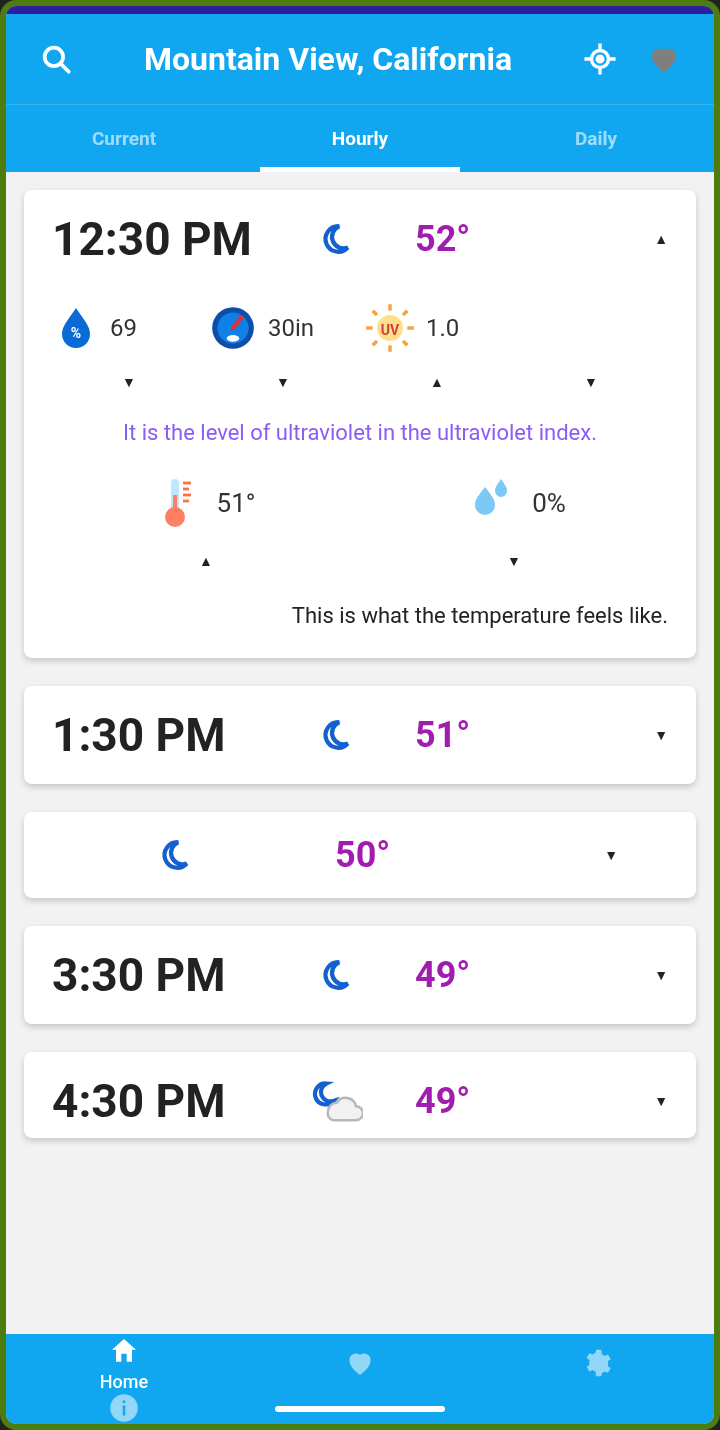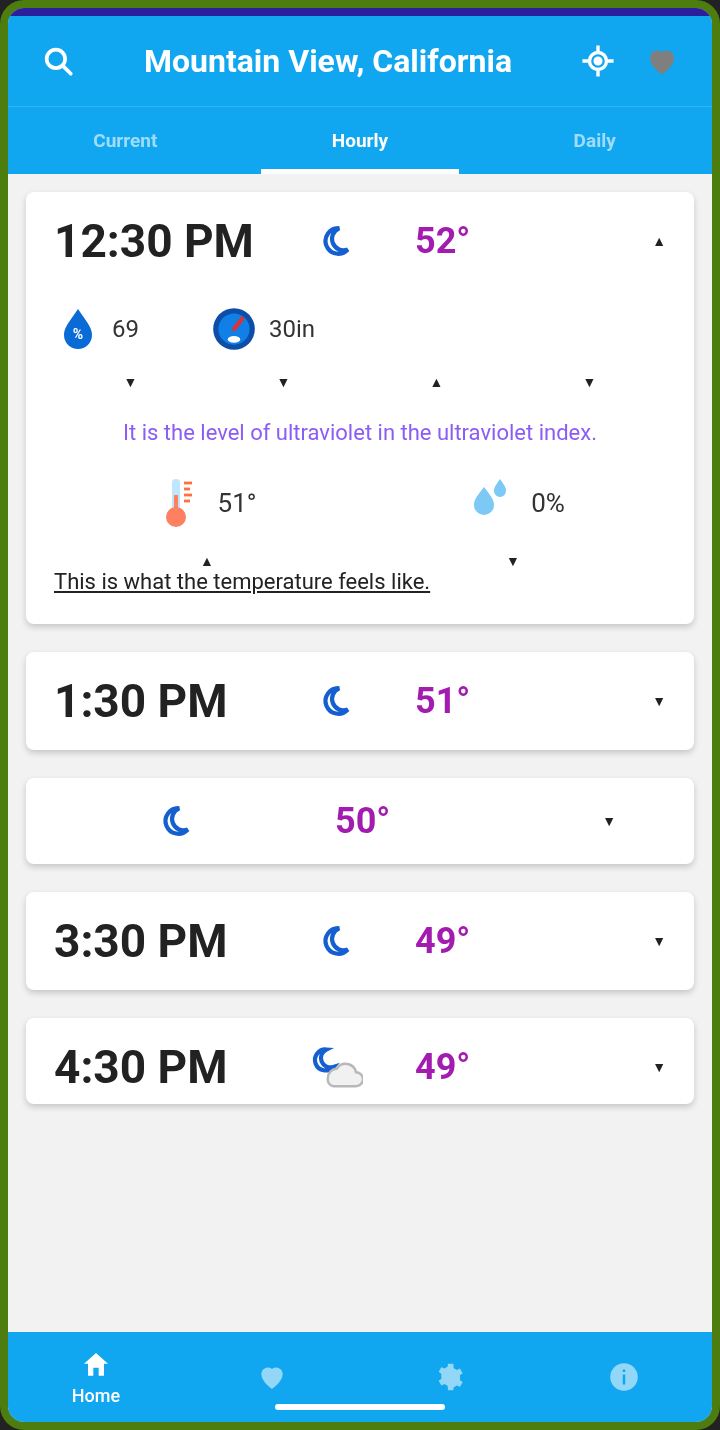--- a/index.html
+++ b/index.html
@@ -1,19 +1,19 @@
 <!DOCTYPE html>
 <html><head>
 <meta charset="utf-8">
 <style>
   * { box-sizing: border-box; margin: 0; padding: 0; }
   html, body { width: 720px; height: 1430px; font-family: Roboto, -apple-system, Helvetica, Arial, sans-serif; background: #222; }
   .device-frame {
     width: 720px; height: 1430px; background: #111; position: relative;
-    border: 8px solid #4d7c0f; border-radius: 24px; overflow: hidden;
+    border: 6px solid #4d7c0f; border-radius: 16px; overflow: hidden;
   }
   .status-strip { height: 8px; background: #2b1f9e; width: 100%; }
   .screen {
     position: absolute; top: 0; left: 0; right: 0; bottom: 0;
     display: flex; flex-direction: column; background: #f2f2f2;
   }
   
   .header { background: #11a7f0; color: #fff; }
   .header-row { display: flex; align-items: center; height: 90px; padding: 0 28px; gap: 20px; }
   .header-title { flex: 1; text-align: center; font-size: 32px; font-weight: 700; }
@@ -32,23 +32,23 @@
   .caret { font-size: 14px; color:#222; text-align:right; }
   .metrics { display:grid; grid-template-columns: repeat(4,1fr); margin-top:36px; gap:8px; }
   .metric { display:flex; align-items:center; gap:10px; font-size:24px; color:#333; justify-content:flex-start; }
   .carets-row { display:grid; grid-template-columns: repeat(4,1fr); margin-top:20px; }
   .carets-row span { text-align:center; font-size:14px; color:#222; }
   .info-text { text-align:center; font-size:22px; color:#8b5cf6; margin-top:30px; }
   .metrics2 { display:grid; grid-template-columns: repeat(2,1fr); margin-top:30px; gap:8px; }
   .metric2 { display:flex; align-items:center; gap:16px; font-size:26px; color:#333; justify-content:center; }
   .carets2 { display:grid; grid-template-columns: repeat(2,1fr); margin-top:22px; }
   .carets2 span { text-align:center; font-size:14px; color:#222; }
-  .info-text2 { text-align:left; font-size:22px; color:#222; margin-bottom:8px;text-decoration:underline; }
+  .info-text2 { text-align:right; font-size:22px; color:#222; margin-top:34px; margin-bottom:8px; }
   
-  .bottom-nav { height: 90px; background:#11a7f0; display:grid; grid-template-columns:repeat(4,1fr); }
+  .bottom-nav { height: 90px; background:#11a7f0; display:grid; grid-template-columns:repeat(3,1fr); }
   .bn-item { display:flex; flex-direction:column; align-items:center; justify-content:center; gap:4px; color:rgba(255,255,255,0.55); font-size:18px; font-weight:500; }
   .bn-item.active { color:#fff; }
   .home-indicator { position:absolute; bottom:12px; left:50%; transform:translateX(-50%); width:170px; height:6px; background:#fff; border-radius:4px; }
   svg { display:block; }
 </style>
 </head>
 <body>
 
 <div class="device-frame">
   <div class="screen">
@@ -109,20 +109,37 @@
             <span>69</span>
           </div>
           <div class="metric">
             <svg width="50" height="50" viewBox="0 0 24 24">
                 <circle cx="12" cy="12" r="10" fill="#0d4ea8"></circle>
                 <circle cx="12" cy="12" r="7.5" fill="#107fe6"></circle>
                 <path d="M12 12 L16 7" stroke="#e03030" stroke-width="2" stroke-linecap="round"></path>
                 <ellipse cx="12" cy="17" rx="3" ry="1.6" fill="#fff"></ellipse>
               </svg>
             <span>30in</span>
+          </div>
+          <div class="metric">
+            <svg width="52" height="52" viewBox="0 0 24 24">
+                <circle cx="12" cy="12" r="6" fill="#ffe08a"></circle>
+                <g stroke="#f7a33c" stroke-width="1.6">
+                  <line x1="12" y1="1" x2="12" y2="4"></line>
+                  <line x1="12" y1="20" x2="12" y2="23"></line>
+                  <line x1="1" y1="12" x2="4" y2="12"></line>
+                  <line x1="20" y1="12" x2="23" y2="12"></line>
+                  <line x1="4" y1="4" x2="6" y2="6"></line>
+                  <line x1="18" y1="18" x2="20" y2="20"></line>
+                  <line x1="4" y1="20" x2="6" y2="18"></line>
+                  <line x1="18" y1="6" x2="20" y2="4"></line>
+                </g>
+                <text x="12" y="15" font-size="6.5" fill="#d04040" text-anchor="middle" font-weight="bold">UV</text>
+              </svg>
+            <span>1.0</span>
           </div>
         </div>
         <div class="carets-row">
           <span>▼</span>
           <span>▼</span>
           <span>▲</span>
           <span>▼</span>
         </div>
 
         <div class="info-text">It is the level of ultraviolet in the ultraviolet index.</div>

